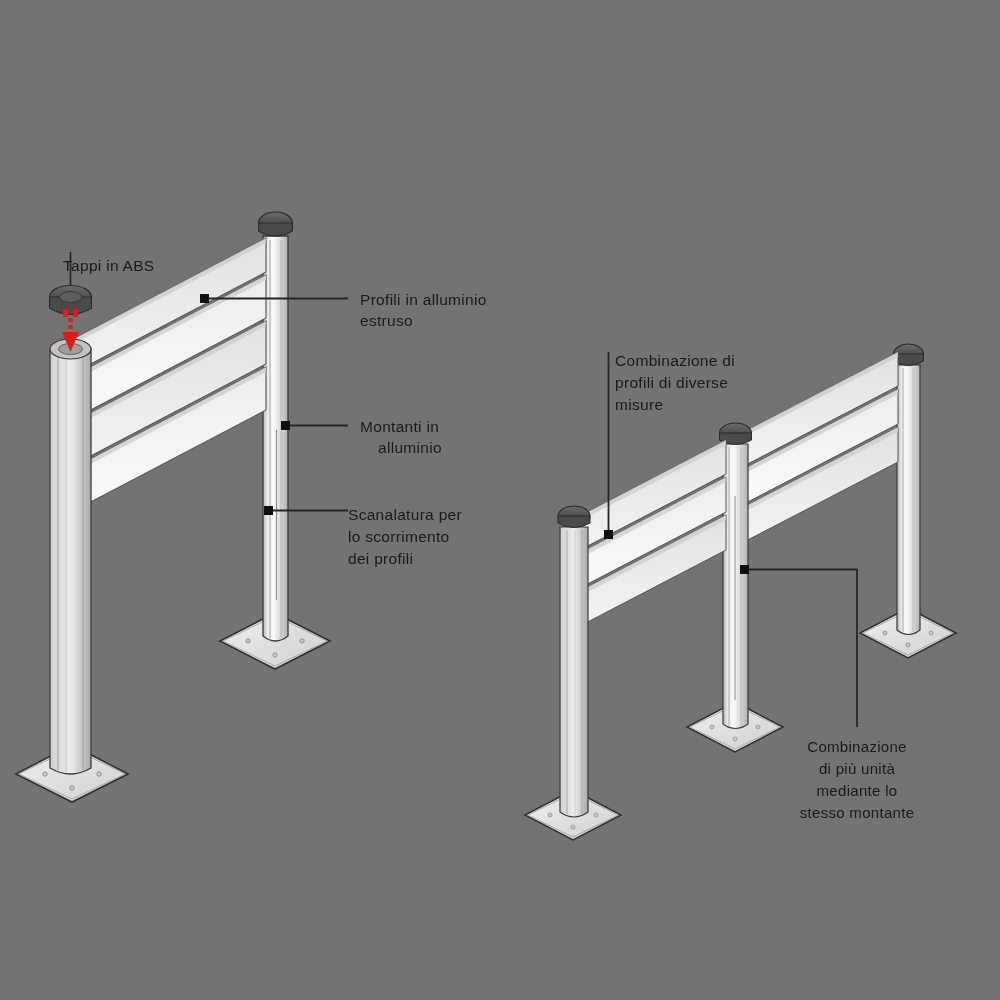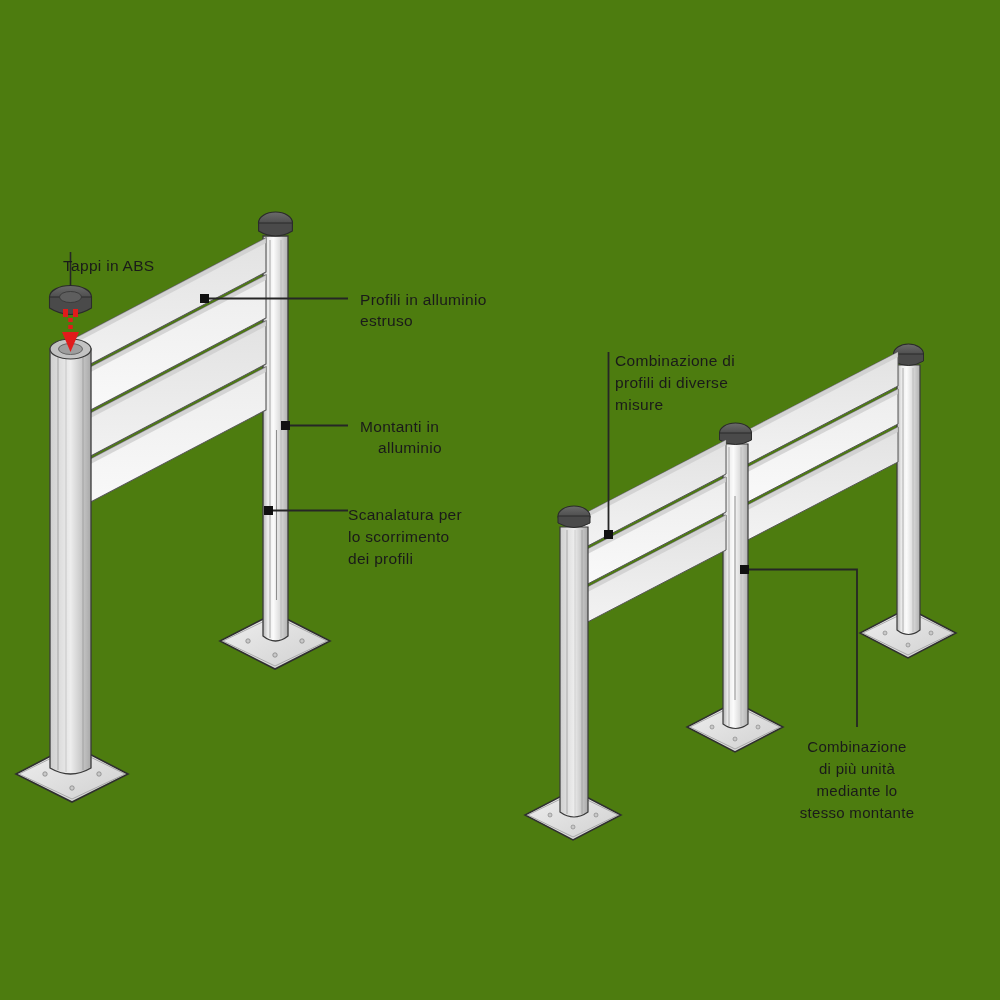--- a/index.html
+++ b/index.html
@@ -4,21 +4,21 @@
 <style>
   html, body {
     margin: 0;
     padding: 0;
     background: #ffffff;
   }
   #page {
     position: relative;
     width: 1000px;
     height: 1000px;
-    background: #4d7c0f;
+    background: #737373;
     overflow: hidden;
     font-family: "Liberation Sans", sans-serif;
   }
   svg.diagram {
     position: absolute;
     top: 0;
     left: 0;
     width: 1000px;
     height: 1000px;
   }

